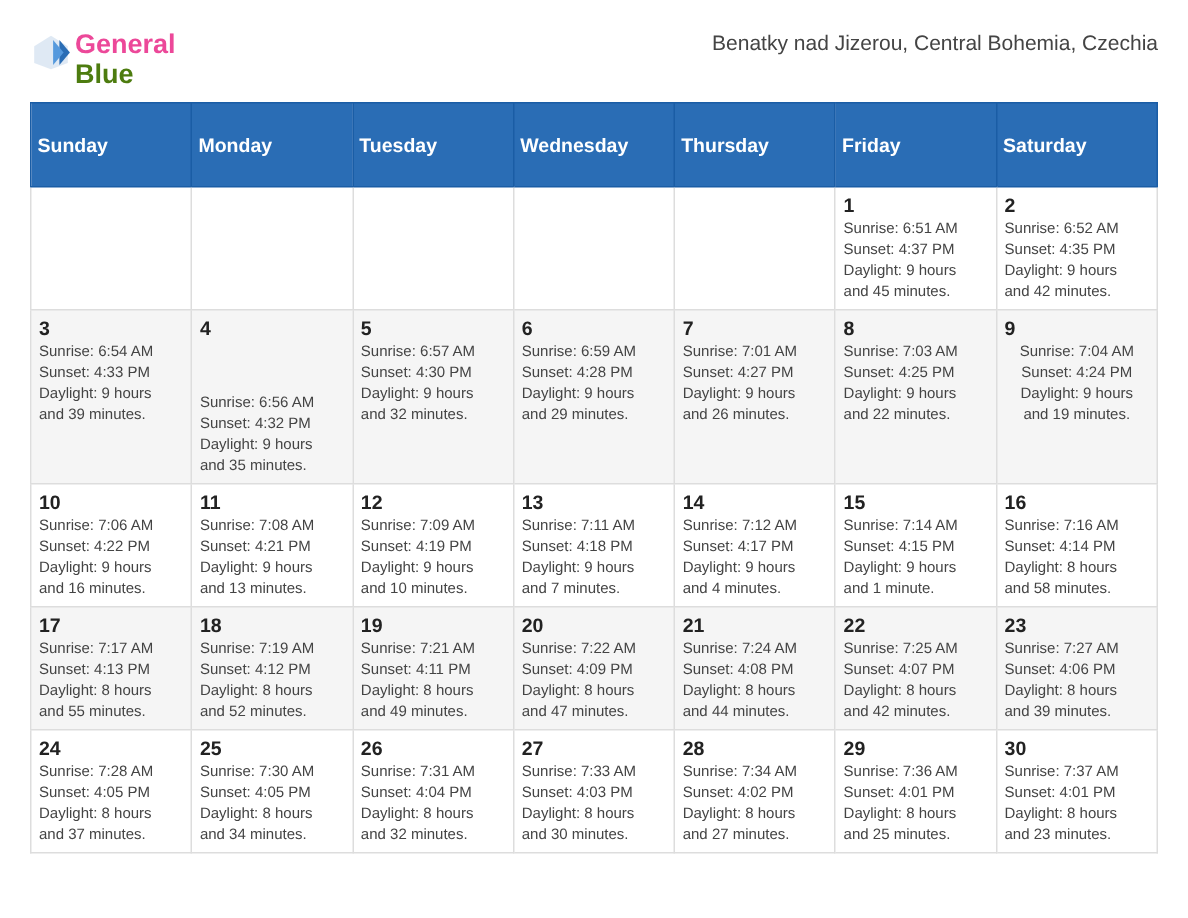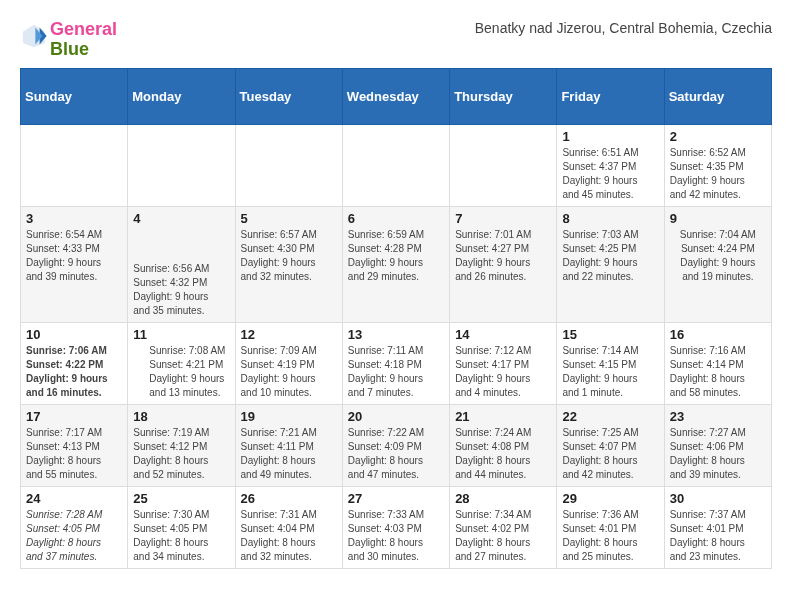--- a/index.html
+++ b/index.html
@@ -191,28 +191,28 @@
           <span class="day-num">9</span>
           <div class="day-info" style="white-space: pre-line; text-align: center;">Sunrise: 7:04 AM
 Sunset: 4:24 PM
 Daylight: 9 hours
 and 19 minutes.</div>
         </td>
       </tr>
       <tr>
         <td>
           <span class="day-num">10</span>
-          <div class="day-info" style="white-space: pre-line; font-weight: bold;">Sunrise: 7:06 AM
+          <div class="day-info" style="white-space: pre-line;">Sunrise: 7:06 AM
 Sunset: 4:22 PM
 Daylight: 9 hours
 and 16 minutes.</div>
         </td>
         <td>
           <span class="day-num">11</span>
-          <div class="day-info" style="white-space: pre-line; margin-left: 16px;">Sunrise: 7:08 AM
+          <div class="day-info" style="white-space: pre-line;">Sunrise: 7:08 AM
 Sunset: 4:21 PM
 Daylight: 9 hours
 and 13 minutes.</div>
         </td>
         <td>
           <span class="day-num">12</span>
           <div class="day-info" style="white-space: pre-line;">Sunrise: 7:09 AM
 Sunset: 4:19 PM
 Daylight: 9 hours
 and 10 minutes.</div>
@@ -293,21 +293,21 @@
           <span class="day-num">23</span>
           <div class="day-info" style="white-space: pre-line;">Sunrise: 7:27 AM
 Sunset: 4:06 PM
 Daylight: 8 hours
 and 39 minutes.</div>
         </td>
       </tr>
       <tr>
         <td>
           <span class="day-num">24</span>
-          <div class="day-info" style="white-space: pre-line; font-style: italic;">Sunrise: 7:28 AM
+          <div class="day-info" style="white-space: pre-line;">Sunrise: 7:28 AM
 Sunset: 4:05 PM
 Daylight: 8 hours
 and 37 minutes.</div>
         </td>
         <td>
           <span class="day-num">25</span>
           <div class="day-info" style="white-space: pre-line;">Sunrise: 7:30 AM
 Sunset: 4:05 PM
 Daylight: 8 hours
 and 34 minutes.</div>

